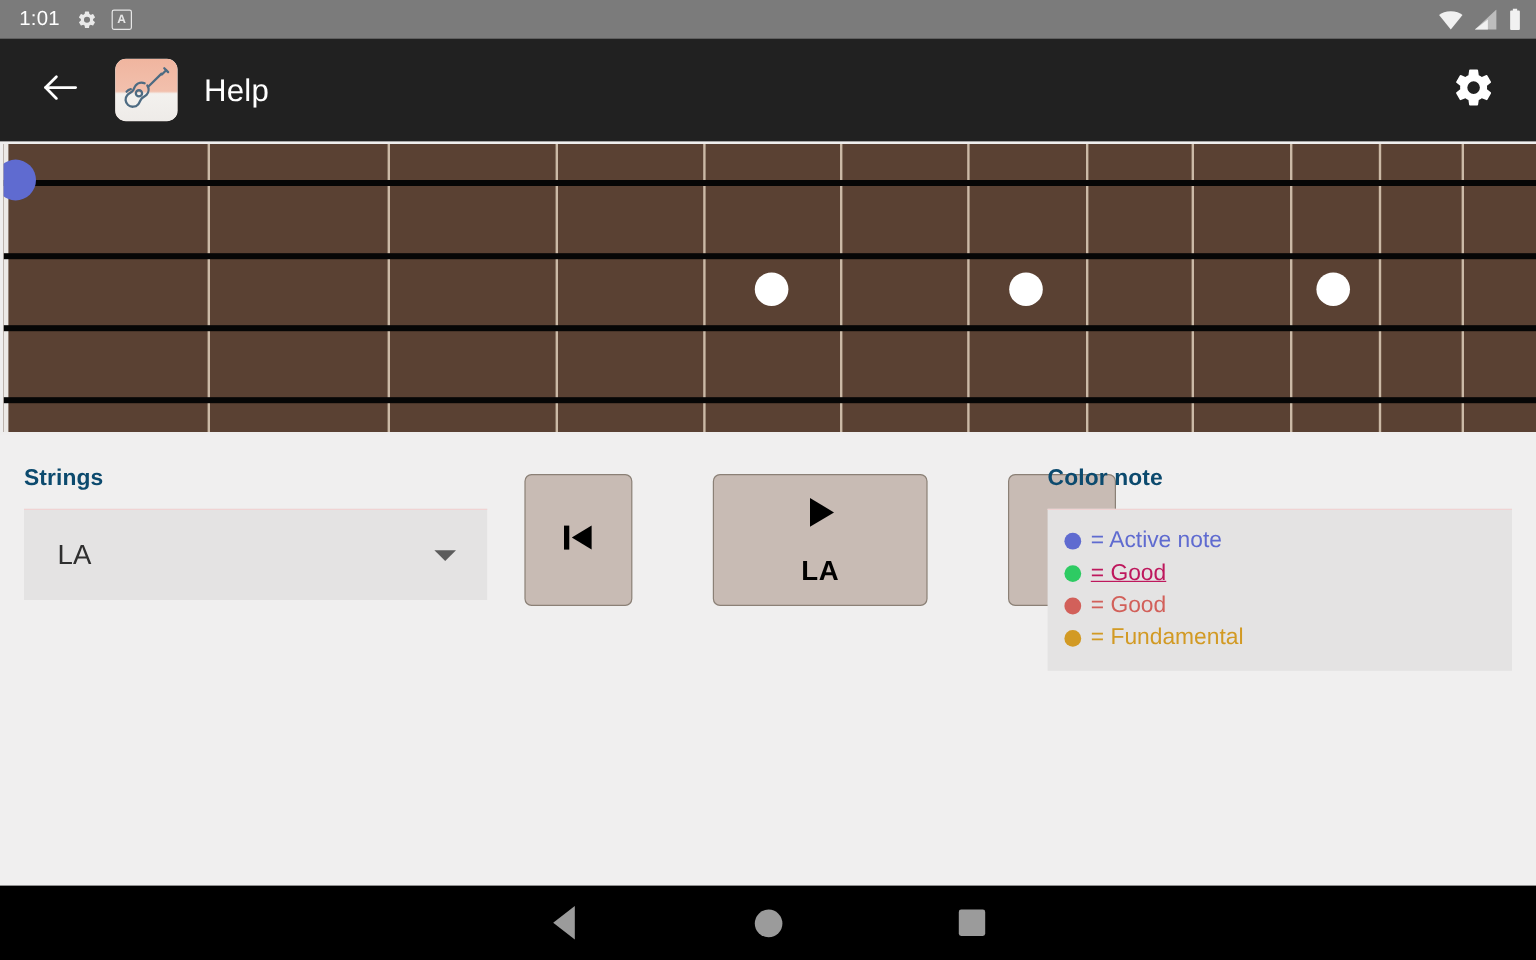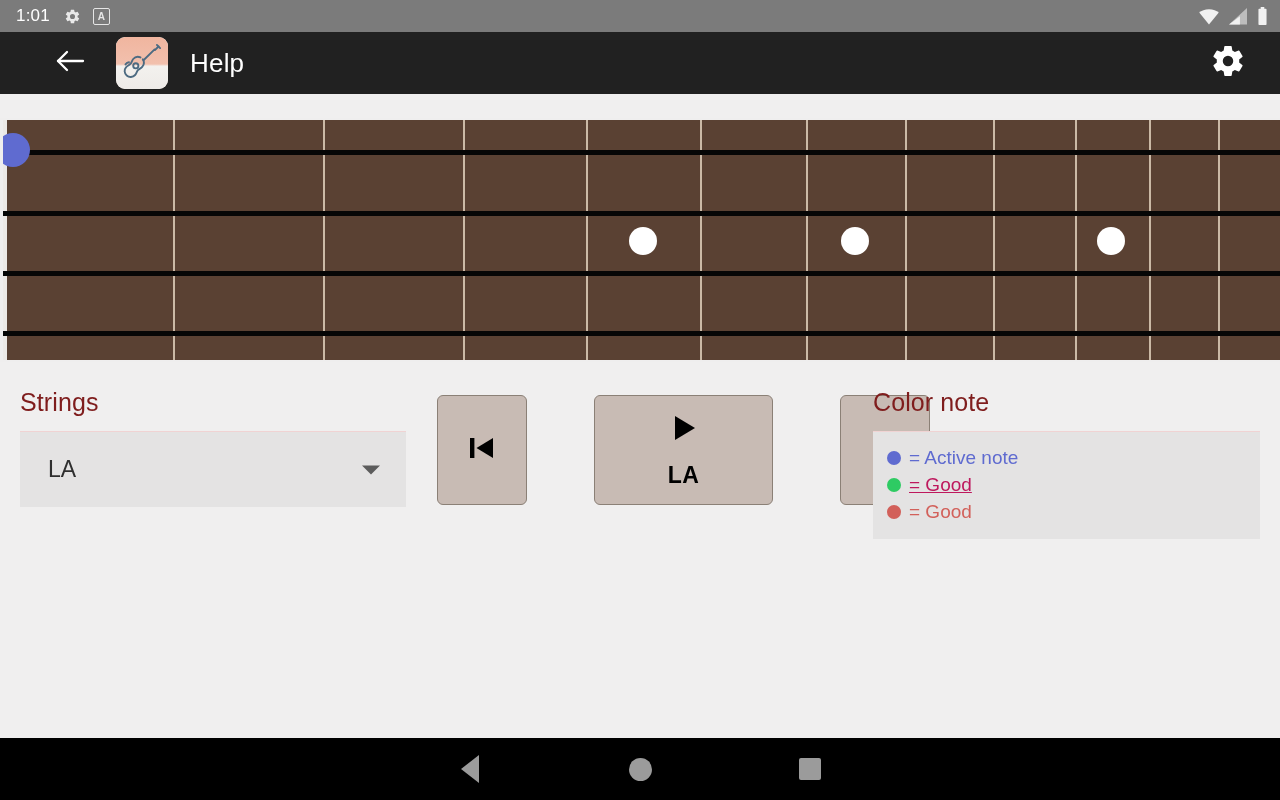--- a/index.html
+++ b/index.html
@@ -58,26 +58,26 @@
     font-size: 10px;
     line-height: 15px;
     text-align: center;
     font-weight: 700;
   }
 
   
   #app-bar {
     position: absolute;
     left: 0; top: 32px;
-    width: 1280px; height: 62px;
+    width: 1280px; height: 86px;
     background: #212121;
     display: flex;
     align-items: center;
     box-sizing: border-box;
-    padding: 0 20px 0 48px;
+    padding: 0 20px 0 28px;
   }
   #app-bar .back-btn {
     width: 44px; height: 44px;
     display: flex; align-items: center; justify-content: center;
     cursor: pointer;
   }
   #app-bar .app-icon {
     width: 52px; height: 52px;
     border-radius: 9px;
     margin-left: 24px;
@@ -150,23 +150,23 @@
 
   
   #content {
     position: absolute;
     left: 0; top: 362px;
     width: 1280px; height: 376px;
     background: #f0efef;
   }
 
   .section-title {
-    font-size: 25px;
-    font-weight: 400;
-    color: #7f1d1d;
+    font-size: 19px;
+    font-weight: 700;
+    color: #0c4a6e;
     letter-spacing: .1px;
   }
 
   
   #strings-block {
     position: absolute;
     left: 20px; top: 26px;
     width: 386px;
   }
   #strings-select {
@@ -442,20 +442,24 @@
             <span class="cc-text" style="color: rgb(95, 107, 208);">= Active note</span>
           </div>
           <div class="cc-row">
             <span class="cc-dot" style="background: rgb(46, 203, 99);"></span>
             <span class="cc-text" style="color: #be185d; text-decoration: underline;">= Good</span>
           </div>
           <div class="cc-row">
             <span class="cc-dot" style="background: rgb(210, 96, 90);"></span>
             <span class="cc-text" style="color: rgb(210, 96, 90);">= Good</span>
           </div>
+          <div class="cc-row">
+            <span class="cc-dot" style="background: rgb(210, 154, 36);"></span>
+            <span class="cc-text" style="color: rgb(210, 154, 36);">= Fundamental</span>
+          </div>
         </div>
     </div>
 
   </div>
 
   <div id="nav-bar">
     <div class="nav-btn" id="nav-back">
       <span class="nav-triangle"></span>
     </div>
     <div class="nav-btn" id="nav-home">

